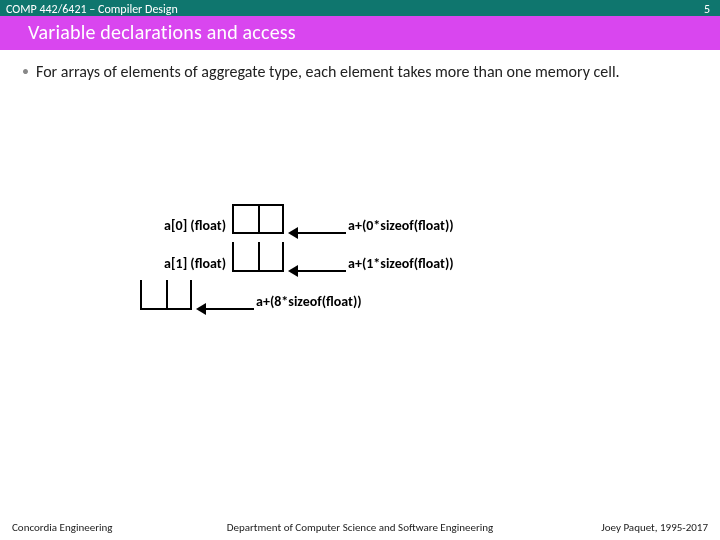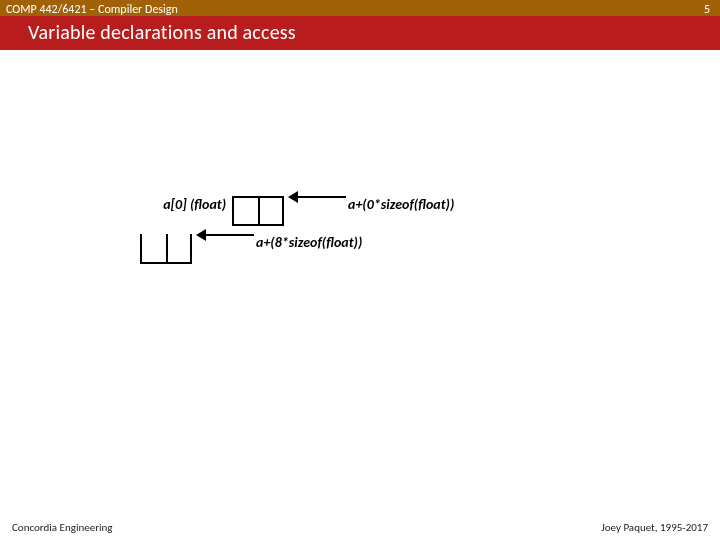--- a/index.html
+++ b/index.html
@@ -3,40 +3,40 @@
 <meta charset="utf-8">
 <style>
   * { margin: 0; padding: 0; box-sizing: border-box; }
   body {
     width: 720px; height: 540px;
     font-family: Calibri, Arial, sans-serif;
     background: #fff; position: relative; overflow: hidden;
     color: #000;
   }
   .topbar {
-    background: #a16207; color: #fff; font-size: 12px;
+    background: #0f766e; color: #fff; font-size: 12px;
     padding: 2px 10px 0 6px; height: 16px; display: flex;
     justify-content: space-between; align-items: center;
   }
   .titlebar {
-    background: #b91c1c; color: #fff; font-size: 20px;
+    background: #d946ef; color: #fff; font-size: 20px;
     padding: 4px 18px 6px 28px; letter-spacing: 0.2px;
   }
   .content {
     padding: 12px 22px 0 22px; font-size: 16px; color: #222;
   }
   .content ul { list-style: none; }
   .content li { position: relative; padding-left: 14px; margin-bottom: 4px; line-height: 1.25; }
   .content li::before {
     content: "•"; position: absolute; left: 0; color: #888; font-size: 14px; top: 1px;
   }
   .diagram {
     position: absolute; left: 140px; top: 196px; width: 440px;
   }
-  .row { display: flex; align-items: flex-start; height: 38px; font-style: italic; }
+  .row { display: flex; align-items: flex-end; height: 38px; }
   .lbl-left {
     width: 92px; font-weight: 700; font-size: 14px; text-align: right; padding-right: 6px;
   }
   .cellpair { display: flex; border-top: 2px solid #000; border-bottom: 2px solid #000; height: 30px; }
   .row:not(:first-child) .cellpair { border-top: none; }
   .cell {
     width: 26px; height: 100%; border-left: 2px solid #000;
     position: relative; background: #fff;
   }
   .cell:last-child { border-right: 2px solid #000; }
@@ -65,39 +65,50 @@
   <span>COMP 442/6421 – Compiler Design</span>
   <span>5</span>
 </div>
 
 <div class="titlebar">
   <span>Variable declarations and access</span>
 </div>
 
 <div class="content">
   <ul>
+    <li>For arrays of elements of aggregate type, each element takes more than one memory cell.</li>
   </ul>
 </div>
 
 <div class="diagram">
   <div class="row">
     <div class="lbl-left">a[0] (float)</div>
     <div class="cellpair">
       <div class="cell"></div>
       <div class="cell"></div>
     </div>
     <div class="arrow"></div>
     <div class="lbl-right">a+(0*sizeof(float))</div>
   </div>
+  <div class="row">
+    <div class="lbl-left">a[1] (float)</div>
+    <div class="cellpair">
+      <div class="cell"></div>
+      <div class="cell"></div>
+    </div>
+    <div class="arrow"></div>
+    <div class="lbl-right">a+(1*sizeof(float))</div>
+  </div>
   <div class="row row4">
     <div class="cellpair">
       <div class="cell"></div>
       <div class="cell"></div>
     </div>
     <div class="arrow"></div>
     <div class="lbl-right">a+(8*sizeof(float))</div>
   </div>
 </div>
 
 <div class="footer">
   <span>Concordia Engineering</span>
+  <span class="mid">Department of Computer Science and Software Engineering</span>
   <span>Joey Paquet, 1995-2017</span>
 </div>
 
 </body></html>

